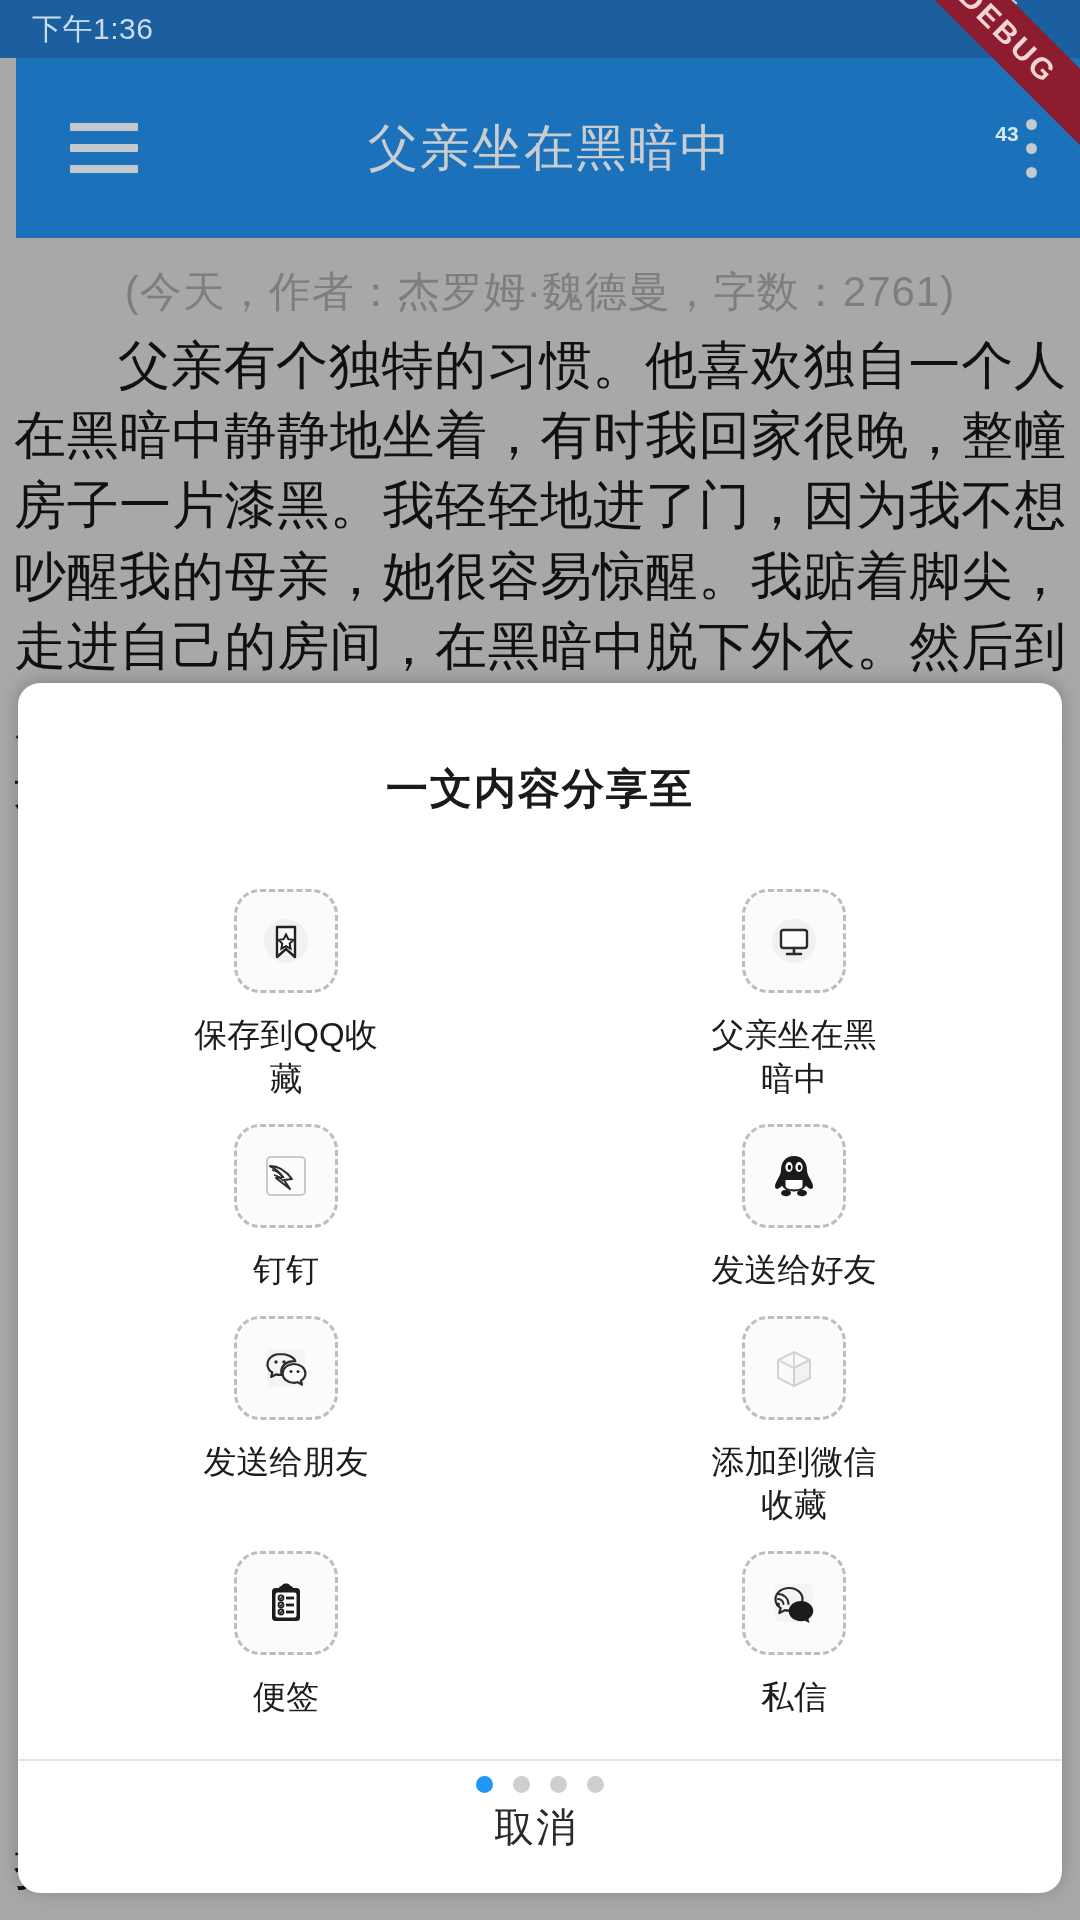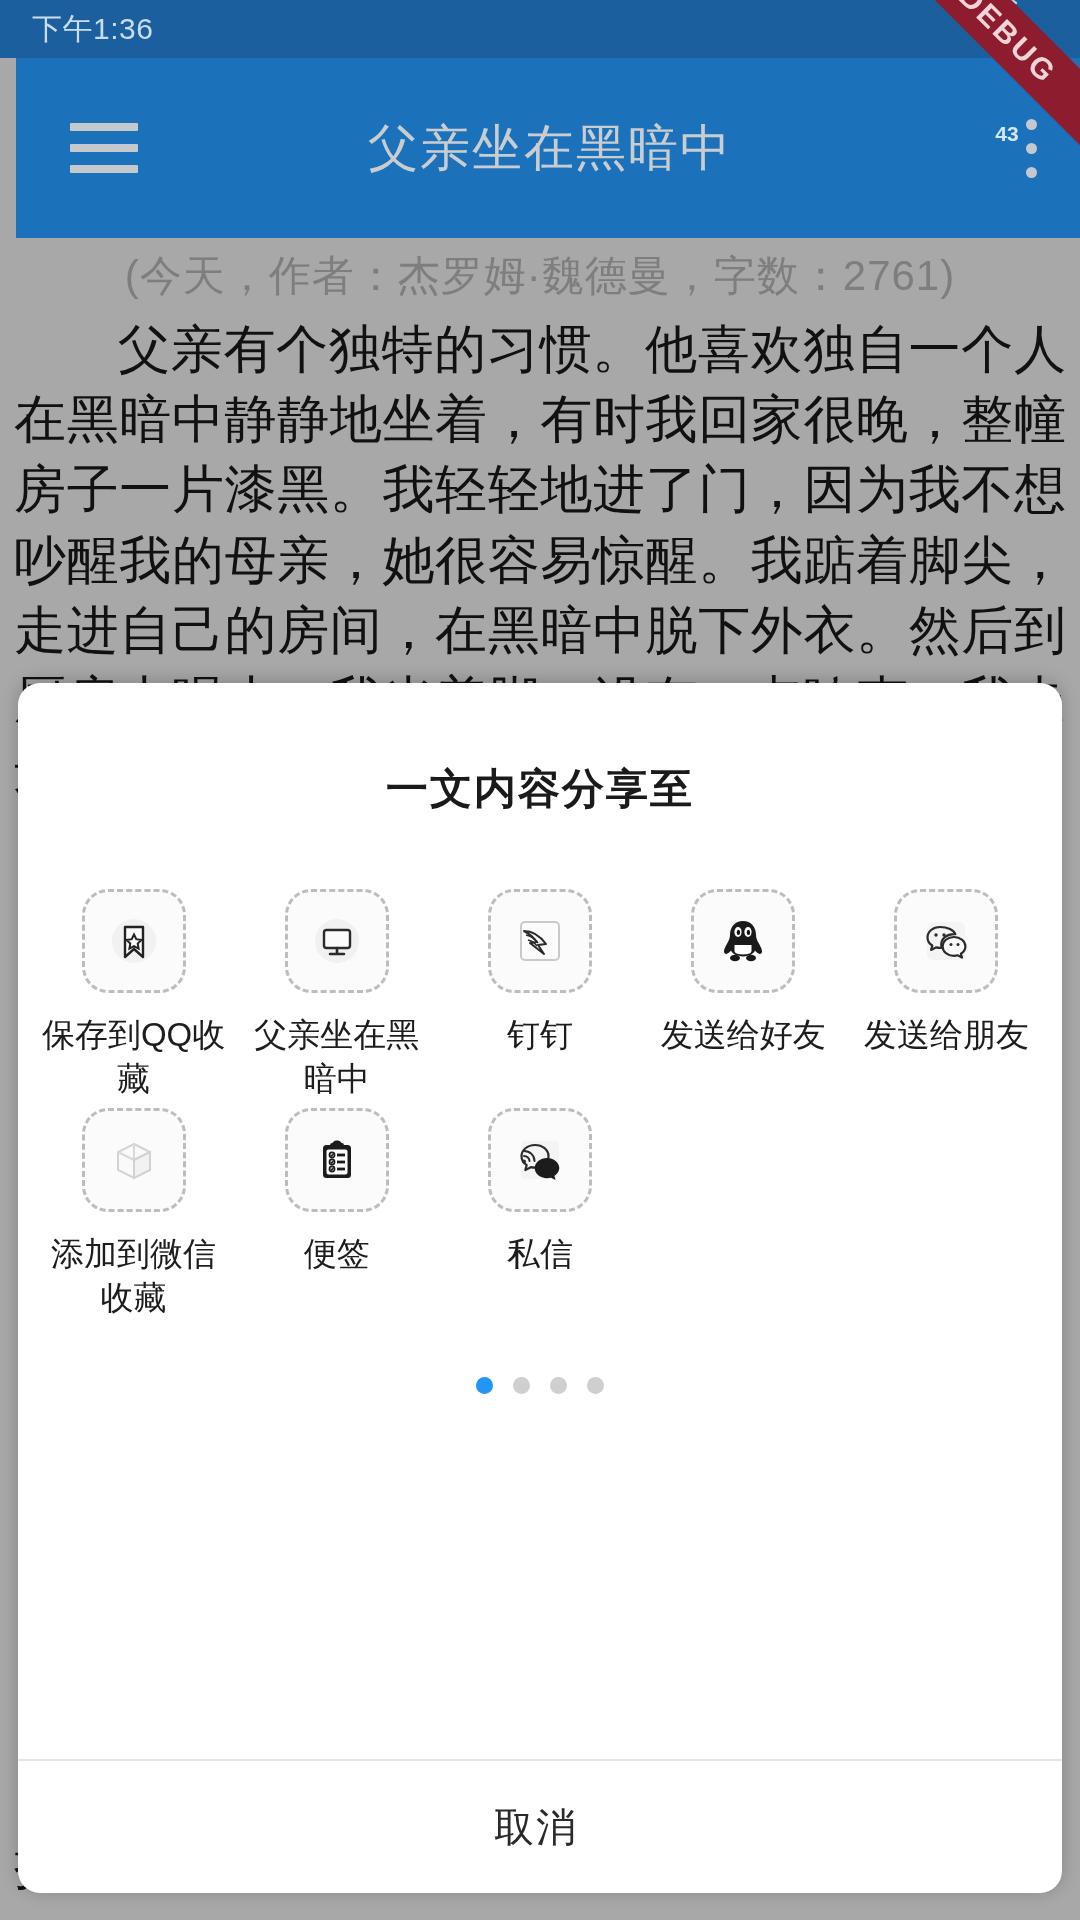--- a/index.html
+++ b/index.html
@@ -61,43 +61,43 @@
     display:flex; align-items:center; justify-content:center;
     color:#f0d4d8; font-size:30px; font-weight:bold; letter-spacing:3px;
   }
 
   
   #article {
     position:absolute; top:238px; left:0; width:1080px; height:1682px;
     background:#a8a8a8; padding:0 14px; overflow:hidden;
   }
   #article-meta{
-    font-size:42px; color:#7e7e7e; text-align:center; padding-top:10px;
+    font-size:42px; color:#7e7e7e; text-align:center; padding-top:26px;
     letter-spacing:1px;
   }
   #article-body{
     font-size:52px; line-height:1.35; color:#111; text-align:justify;
     margin-top:10px; letter-spacing:0px;
   }
   #article-body p { text-indent:2em; }
 
   
   #share-sheet{
     position:absolute; left:18px; right:18px; top:683px;
     background:#fff; border-radius:22px; z-index:30;
     box-shadow:0 -2px 18px rgba(0,0,0,.22);
     height:1210px;
   }
   #sheet-title{
     text-align:center; font-size:42px; font-weight:bold; color:#1a1a1a;
     padding-top:78px; letter-spacing:2px;
   }
   #share-grid{
-    display:grid; grid-template-columns:repeat(5,1fr);
-    row-gap:8px; padding:72px 14px 0 14px;
+    display:grid; grid-template-columns:repeat(2,1fr);
+    row-gap:24px; padding:72px 14px 0 14px;
   }
   .share-item{ display:flex; flex-direction:column; align-items:center; }
   .icon-box{
     width:104px; height:104px; border-radius:26px;
     border:3px dashed #bdbdbd;
     display:flex; align-items:center; justify-content:center;
     background:#fbfbfb;
   }
   .icon-box svg{ display:block; }
   .share-label{

